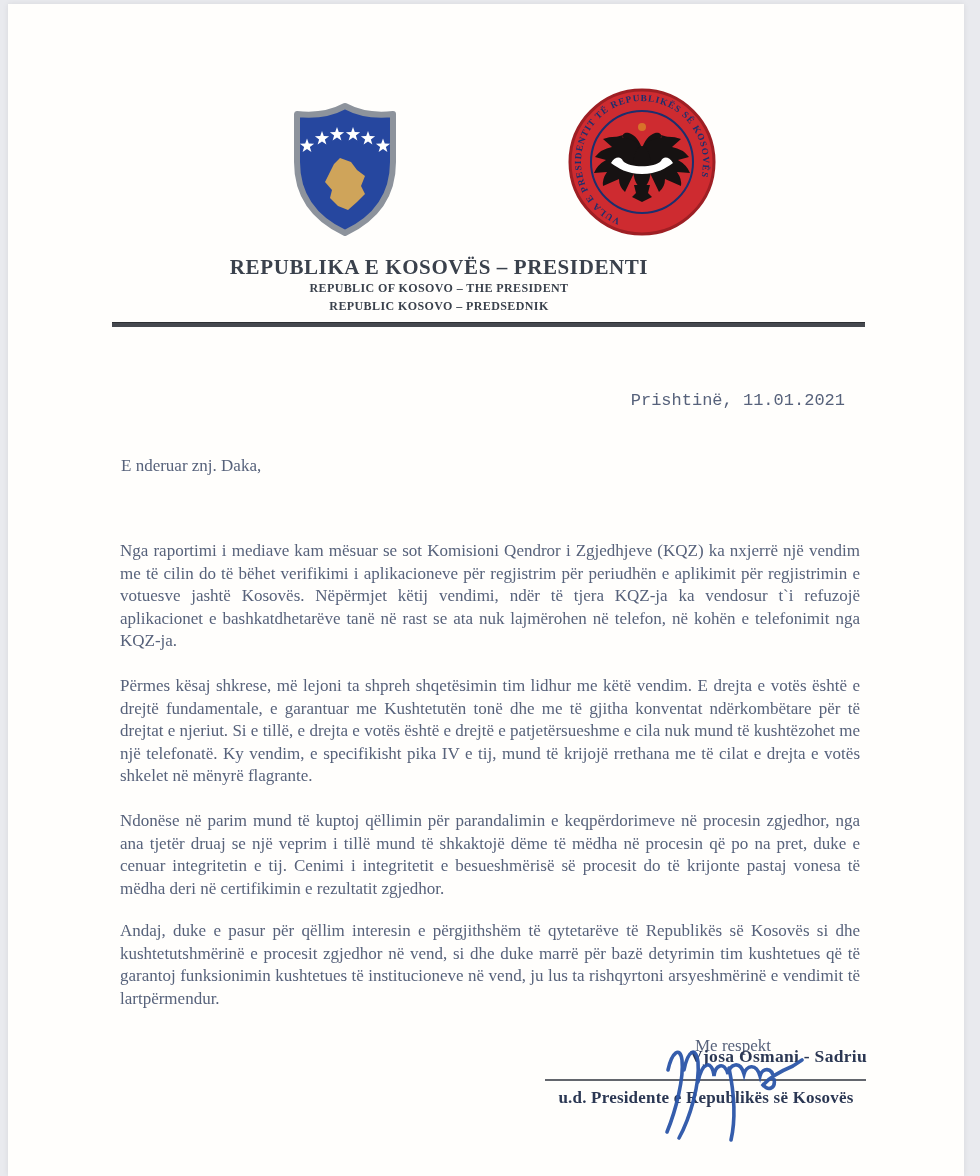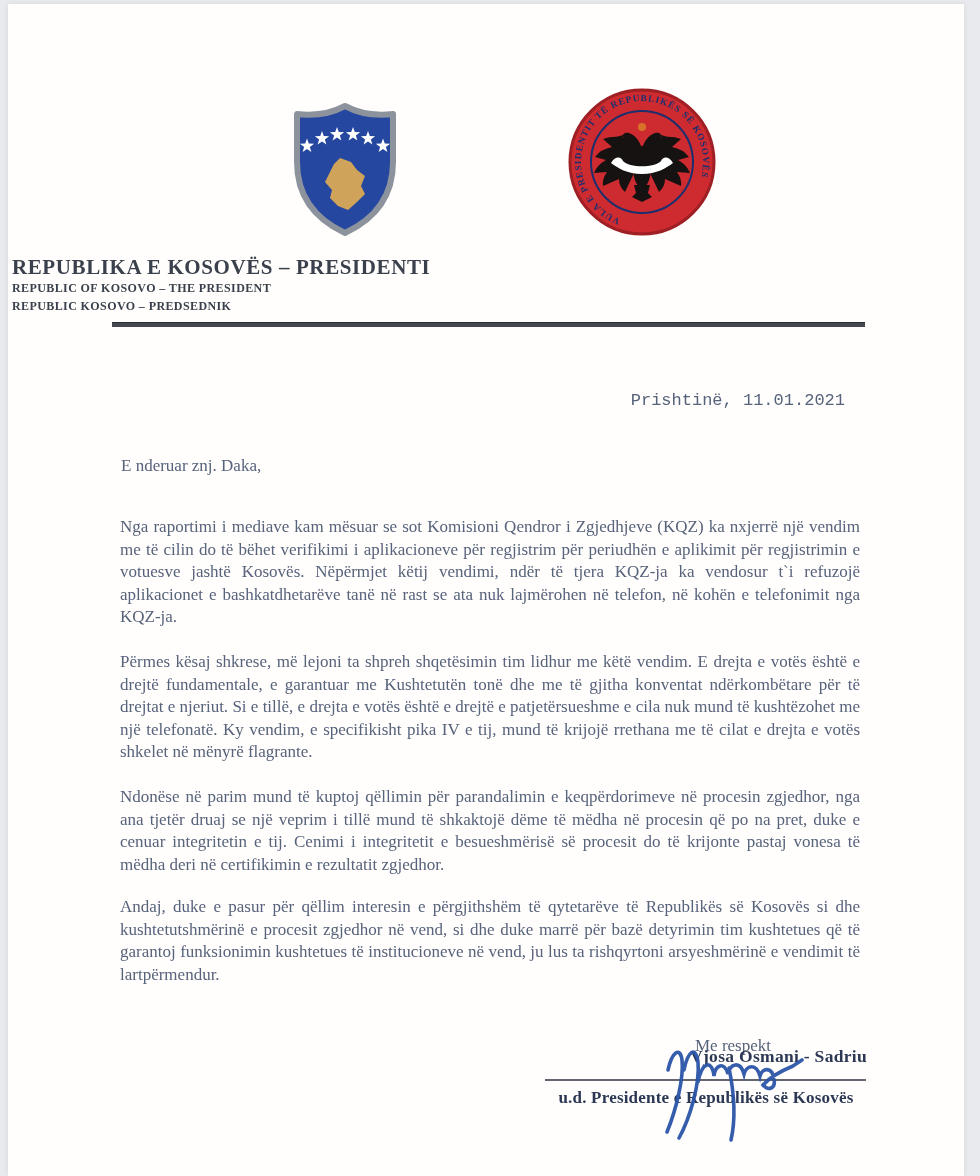--- a/index.html
+++ b/index.html
@@ -2,21 +2,21 @@
 <html><head>
 <meta charset="utf-8">
 <style>
   html,body{margin:0;padding:0;}
   body{background:#e9eaee;font-family:"Liberation Serif","DejaVu Serif",serif;}
   .screen{position:relative;width:980px;height:1176px;background:#e9eaee;overflow:hidden;}
   .paper{position:absolute;left:8px;top:4px;width:956px;height:1172px;background:#fffefc;
          box-shadow:0 0 6px rgba(0,0,0,0.08);}
   .abs{position:absolute;}
   .body-text{color:#57627b;font-size:17px;line-height:22.5px;}
-  .para{width:740px;text-align:justify;}
+  .para{width:740px;text-align:justify;margin-top:24px;}
   .title-line1{color:#3a414c;font-weight:bold;font-size:21px;line-height:24px;letter-spacing:0.6px;}
   .title-line2{color:#3a414c;font-weight:bold;font-size:12px;line-height:18px;letter-spacing:0.4px;}
   .rule{background:#45484e;height:4px;border-top:1px solid #2e3034;}
   .closing{color:#57627b;font-size:17px;margin-top:32px;}
   .sig-name{color:#2b3753;font-weight:bold;font-size:17.5px;text-align:right;letter-spacing:0.3px;}
   .sig-line{background:#63666d;height:2px;}
   .sig-role{color:#2b3753;font-weight:bold;font-size:17px;text-align:center;letter-spacing:0.2px;}
   svg{display:block;}
 </style>
 </head>
@@ -66,21 +66,21 @@
       <path d="M 75,62 C 73,54 68,48 62,46 C 58,45 55,47 56,50 C 57,54 64,56 68,62 Z"></path>
       <path d="M 56,48 l -7,2 l 6,4 Z"></path>
       <path d="M 78,56 Q 98,46 114,52 L 105,60 Q 116,62 122,70 L 111,73 Q 120,78 123,86 L 110,85 Q 115,92 114,99 L 98,92 Q 98,100 92,105 L 82,84 Z"></path>
       <path d="M 72,56 Q 52,46 36,52 L 45,60 Q 34,62 28,70 L 39,73 Q 30,78 27,86 L 40,85 Q 35,92 36,99 L 52,92 Q 52,100 58,105 L 68,84 Z"></path>
       <ellipse cx="75" cy="80" rx="9" ry="21"></ellipse>
       <path d="M 67,98 L 83,98 L 81,106 L 85,110 L 75,115 L 65,110 L 69,106 Z"></path>
       <path d="M 44,76 C 48,69 54,69 56,74 C 62,81 88,81 94,74 C 96,69 102,69 106,76 C 99,81 90,87 75,87 C 60,87 51,81 44,76 Z" fill="#ffffff"></path>
     </g>
   </svg>
 
-  <div class="abs" style="left:12px;top:255px;width:878px;">
+  <div class="abs" style="left:0;top:255px;width:878px;text-align:center;">
     <div class="title-line1">REPUBLIKA E KOSOVËS – PRESIDENTI</div>
     <div class="title-line2">REPUBLIC OF KOSOVO – THE PRESIDENT</div>
     <div class="title-line2">REPUBLIC KOSOVO – PREDSEDNIK</div>
   </div>
   <div class="abs rule" style="left:112px;top:322px;width:753px;"></div>
 
   <div class="abs body-text" style="left:560px;top:390px;width:285px;text-align:right;font-family:Liberation Mono, monospace;">Prishtinë, 11.01.2021</div>
 
   <div class="abs body-text" style="left:121px;top:455px;">E nderuar znj. Daka,</div>
 

